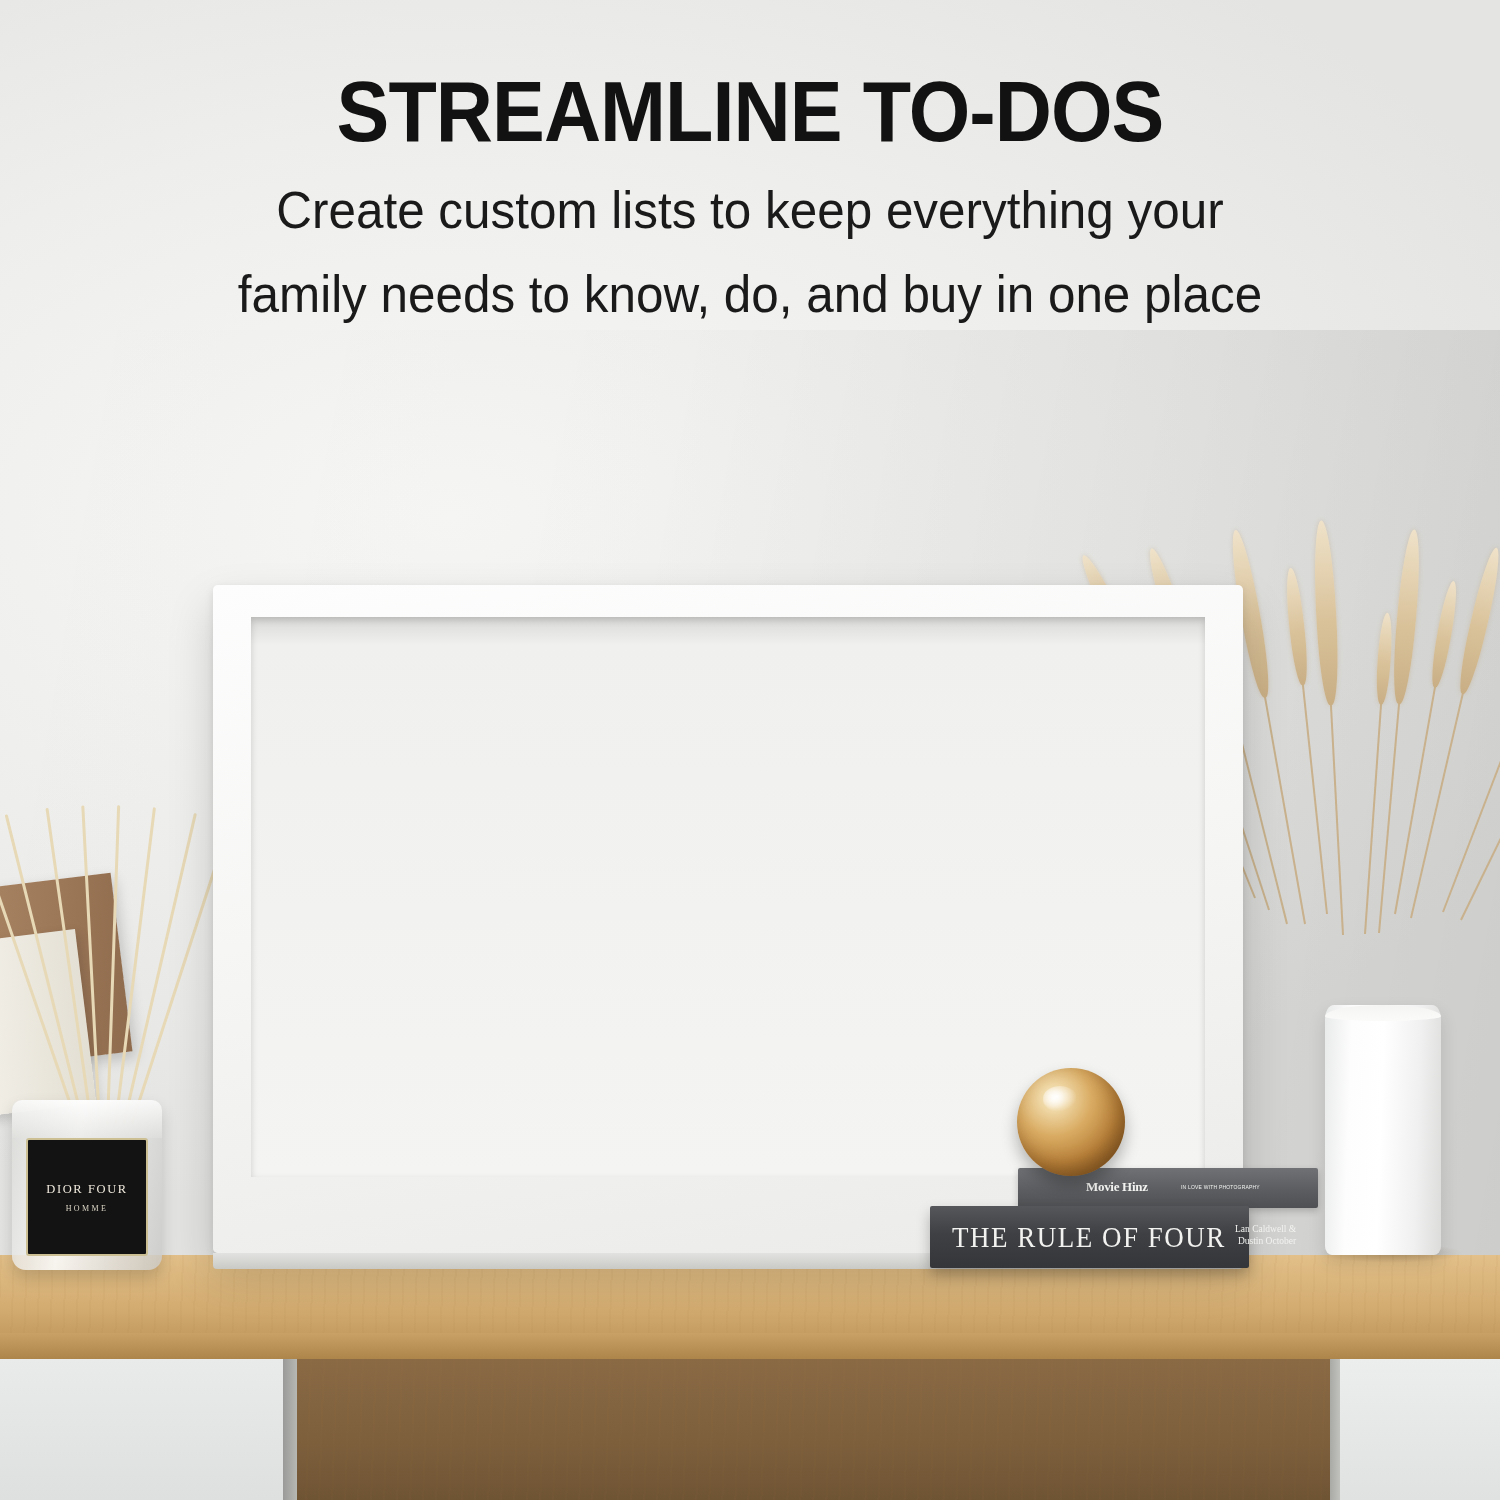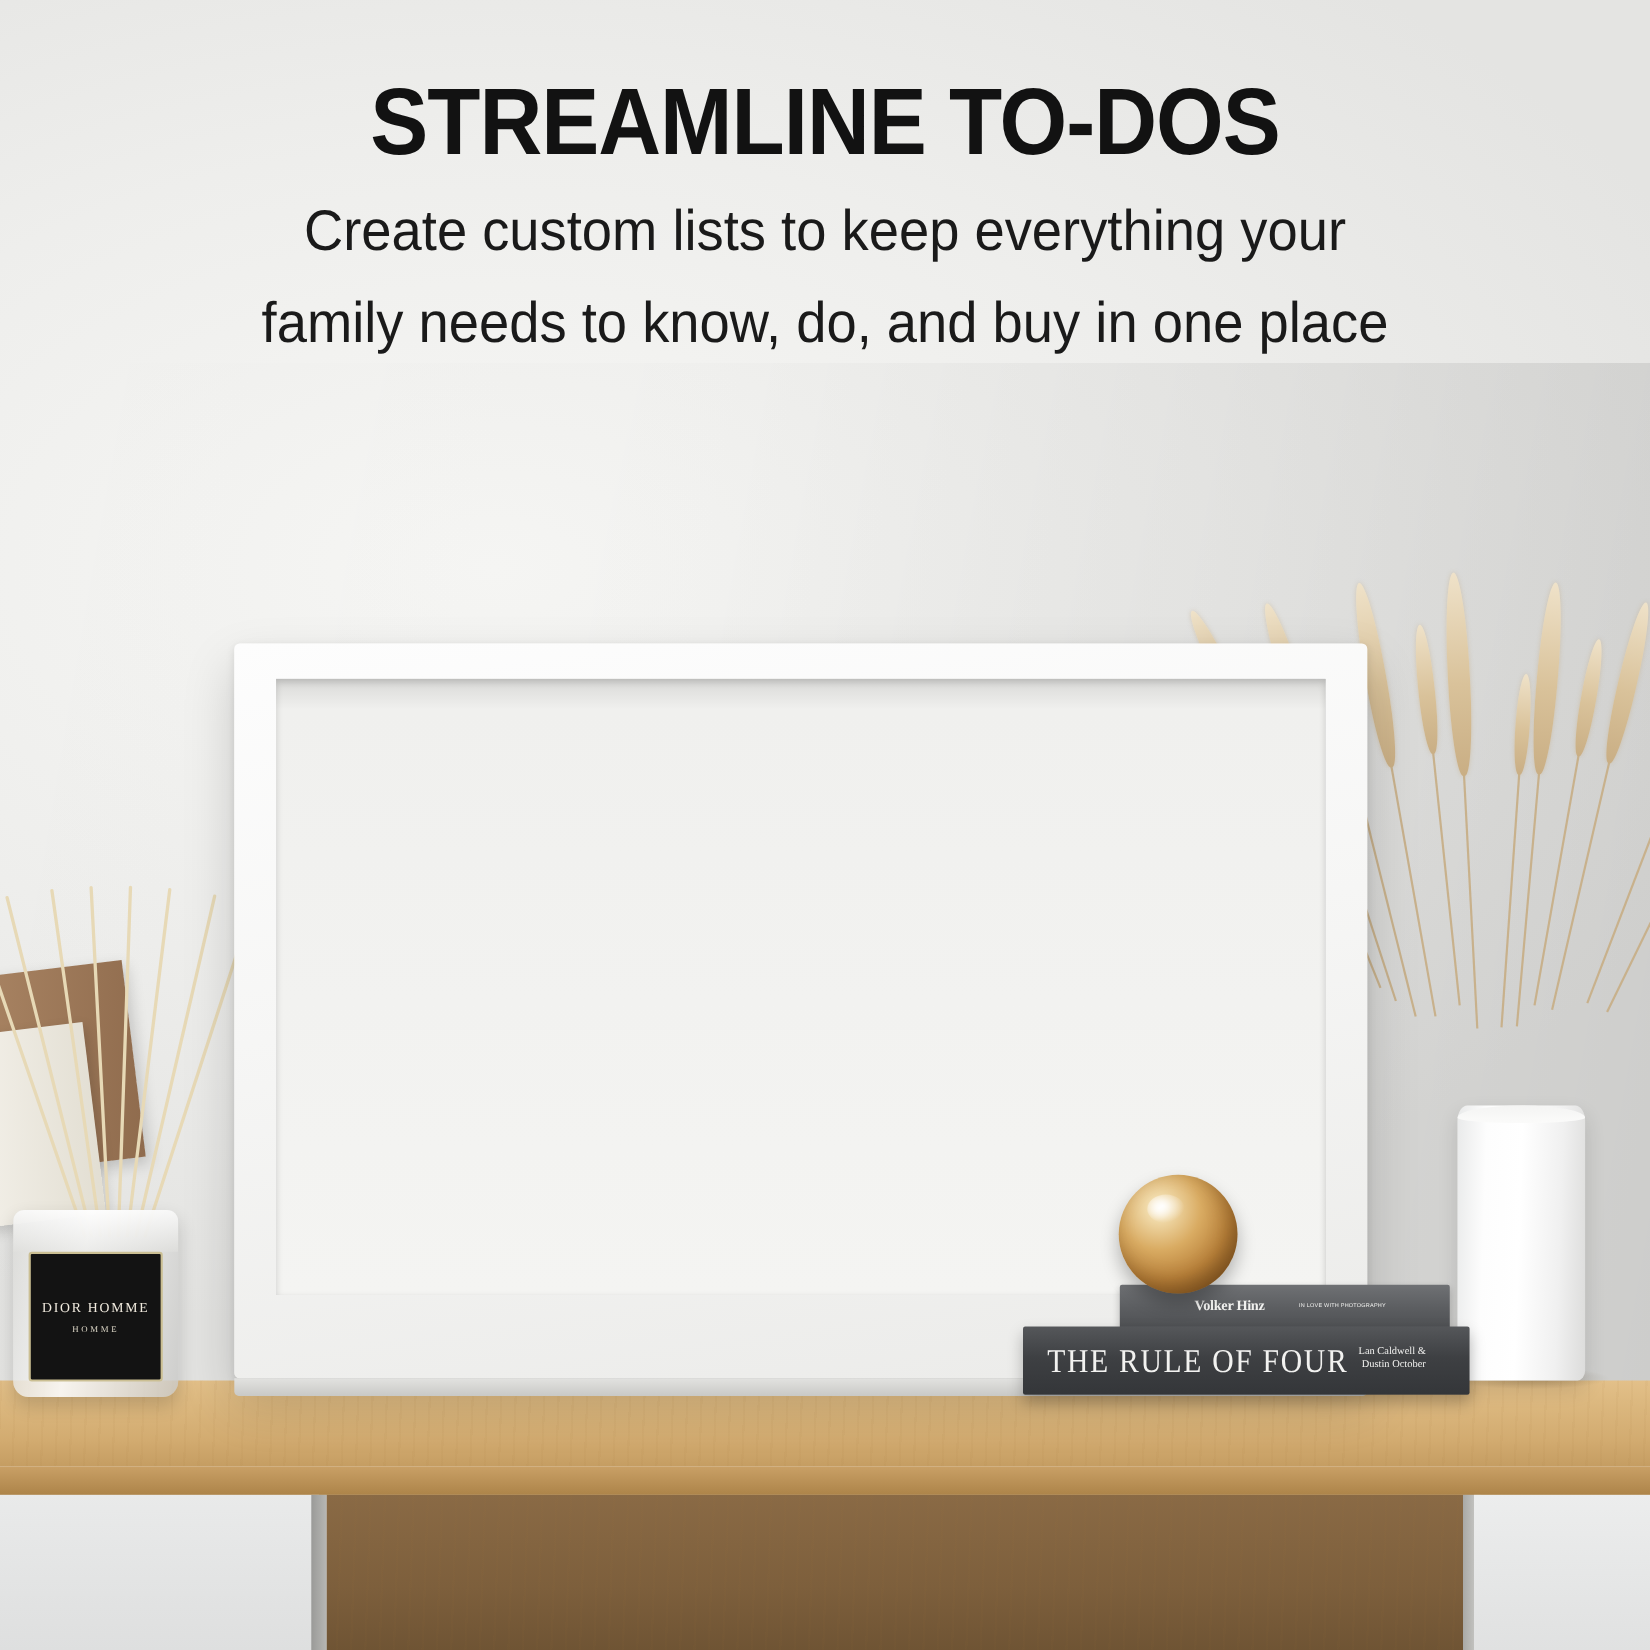--- a/index.html
+++ b/index.html
@@ -179,21 +179,21 @@
     border-radius:9px 9px 7px 7px / 14px 14px 9px 9px;
     box-shadow:0 8px 18px rgba(0,0,0,.12); }
   .vase-lip { position:absolute; left:0; top:0; width:116px; height:16px;
     background:linear-gradient(180deg,#f4f4f3,#fbfbfa); border-radius:50%/70% 70% 30% 30%; }
   .vase-shadow { position:absolute; left:1318px; top:1243px; width:146px; height:20px;
     background:radial-gradient(ellipse at center, rgba(90,70,40,.3), rgba(90,70,40,0) 70%); }
 
   .books-r-top { position:absolute; left:1018px; top:1168px; width:300px; height:40px;
     background:linear-gradient(180deg,#6f7174 0%,#5b5d60 55%,#4e5053 100%);
     border-radius:2px; box-shadow:0 3px 7px rgba(0,0,0,.2); }
-  .books-r-bot { position:absolute; left:930px; top:1206px; width:406px; height:62px;
+  .books-r-bot { position:absolute; left:930px; top:1206px; width:319px; height:62px;
     background:linear-gradient(180deg,#55575a 0%,#3e4043 45%,#343639 100%);
     border-radius:2px; box-shadow:0 7px 14px rgba(0,0,0,.26); }
   .bk-title { position:absolute; color:#f2f2f0; white-space:nowrap; }
   .bk-hinz { left:68px; top:11px; font-size:13px; font-weight:bold;
              letter-spacing:-.3px; font-family:"Liberation Serif", serif; }
   .bk-hinz-sub { left:163px; top:16px; font-size:5px; letter-spacing:.2px; }
   .bk-four { left:22px; top:16px; font-size:27px; letter-spacing:1.5px;
     font-family:"Liberation Serif", serif; transform:scaleY(1.12); }
   .bk-four-auth { left:305px; top:17px; font-size:9.5px; line-height:12px;
     font-family:"Liberation Serif", serif; text-align:right; }
@@ -320,37 +320,37 @@
       <div class="reed" style="left: 78px; height: 320px; transform: rotate(-3deg);"></div>
       <div class="reed" style="left: 86px; height: 320px; transform: rotate(2deg);"></div>
       <div class="reed" style="left: 94px; height: 320px; transform: rotate(7deg);"></div>
       <div class="reed" style="left: 102px; height: 320px; transform: rotate(13deg);"></div>
       <div class="reed" style="left: 56px; height: 320px; transform: rotate(-19deg);"></div>
       <div class="reed" style="left: 110px; height: 320px; transform: rotate(18deg);"></div>
     </div>
   <div class="diffuser">
     <div class="diff-glass"></div>
     <div class="diff-label">
-      <div class="l1">DIOR HOMME</div>
+      <div class="l1">DIOR FOUR</div>
       <div class="l2">HOMME</div>
     </div>
   </div>
 
   <div class="vase-shadow"></div>
   <div class="vase">
       <div class="vase-lip"></div>
     </div>
 
   <div class="frame">
     <div class="frame-inner"></div>
   </div>
   <div class="frame-foot"></div>
 
   <div class="books-r-top">
-    <div class="bk-title bk-hinz">Volker Hinz</div>
+    <div class="bk-title bk-hinz">Movie Hinz</div>
     <div class="bk-title bk-hinz-sub">IN LOVE WITH PHOTOGRAPHY</div>
   </div>
   <div class="books-r-bot">
     <div class="bk-title bk-four">THE RULE OF FOUR</div>
     <div class="bk-title bk-four-auth" id="rof-auth">
         <div>Lan Caldwell &amp;</div>
         <div>Dustin October</div>
       </div>
   </div>
 

